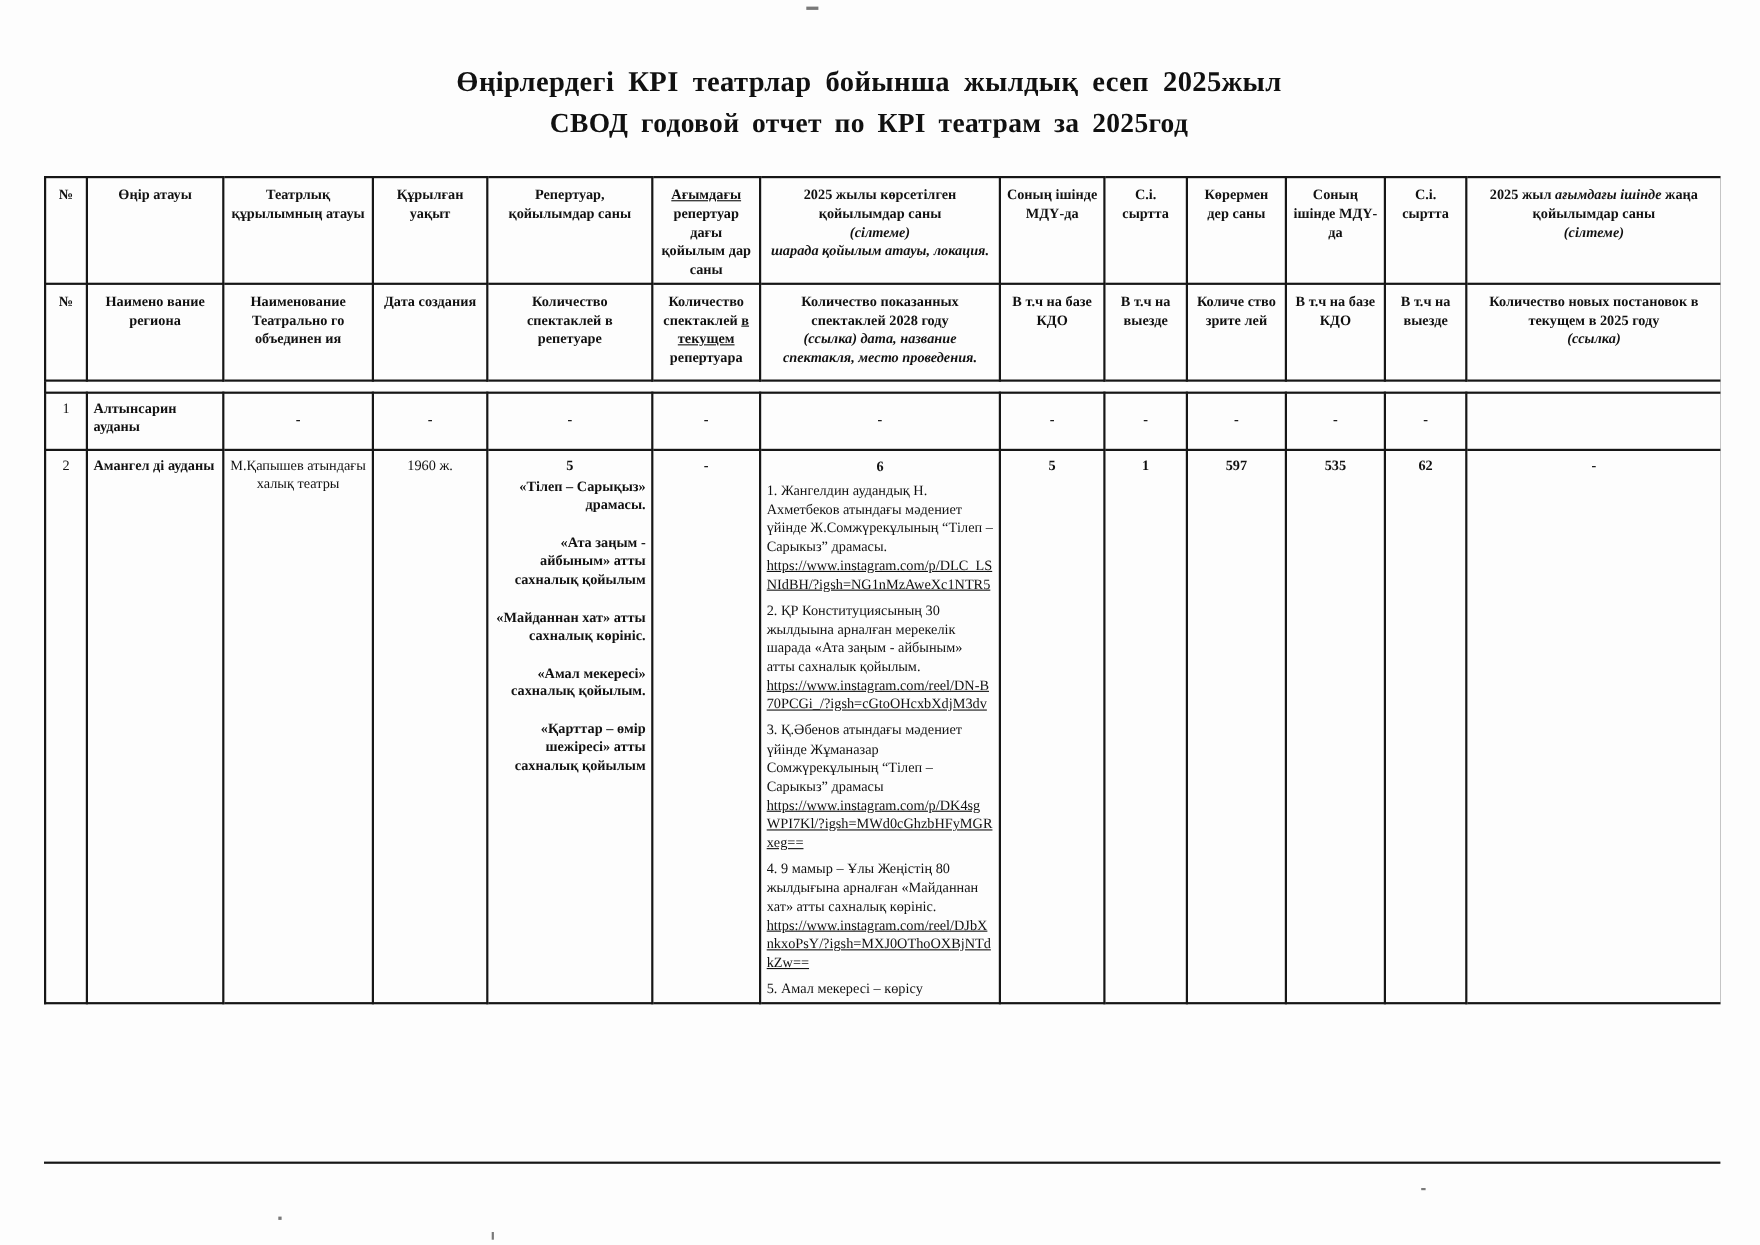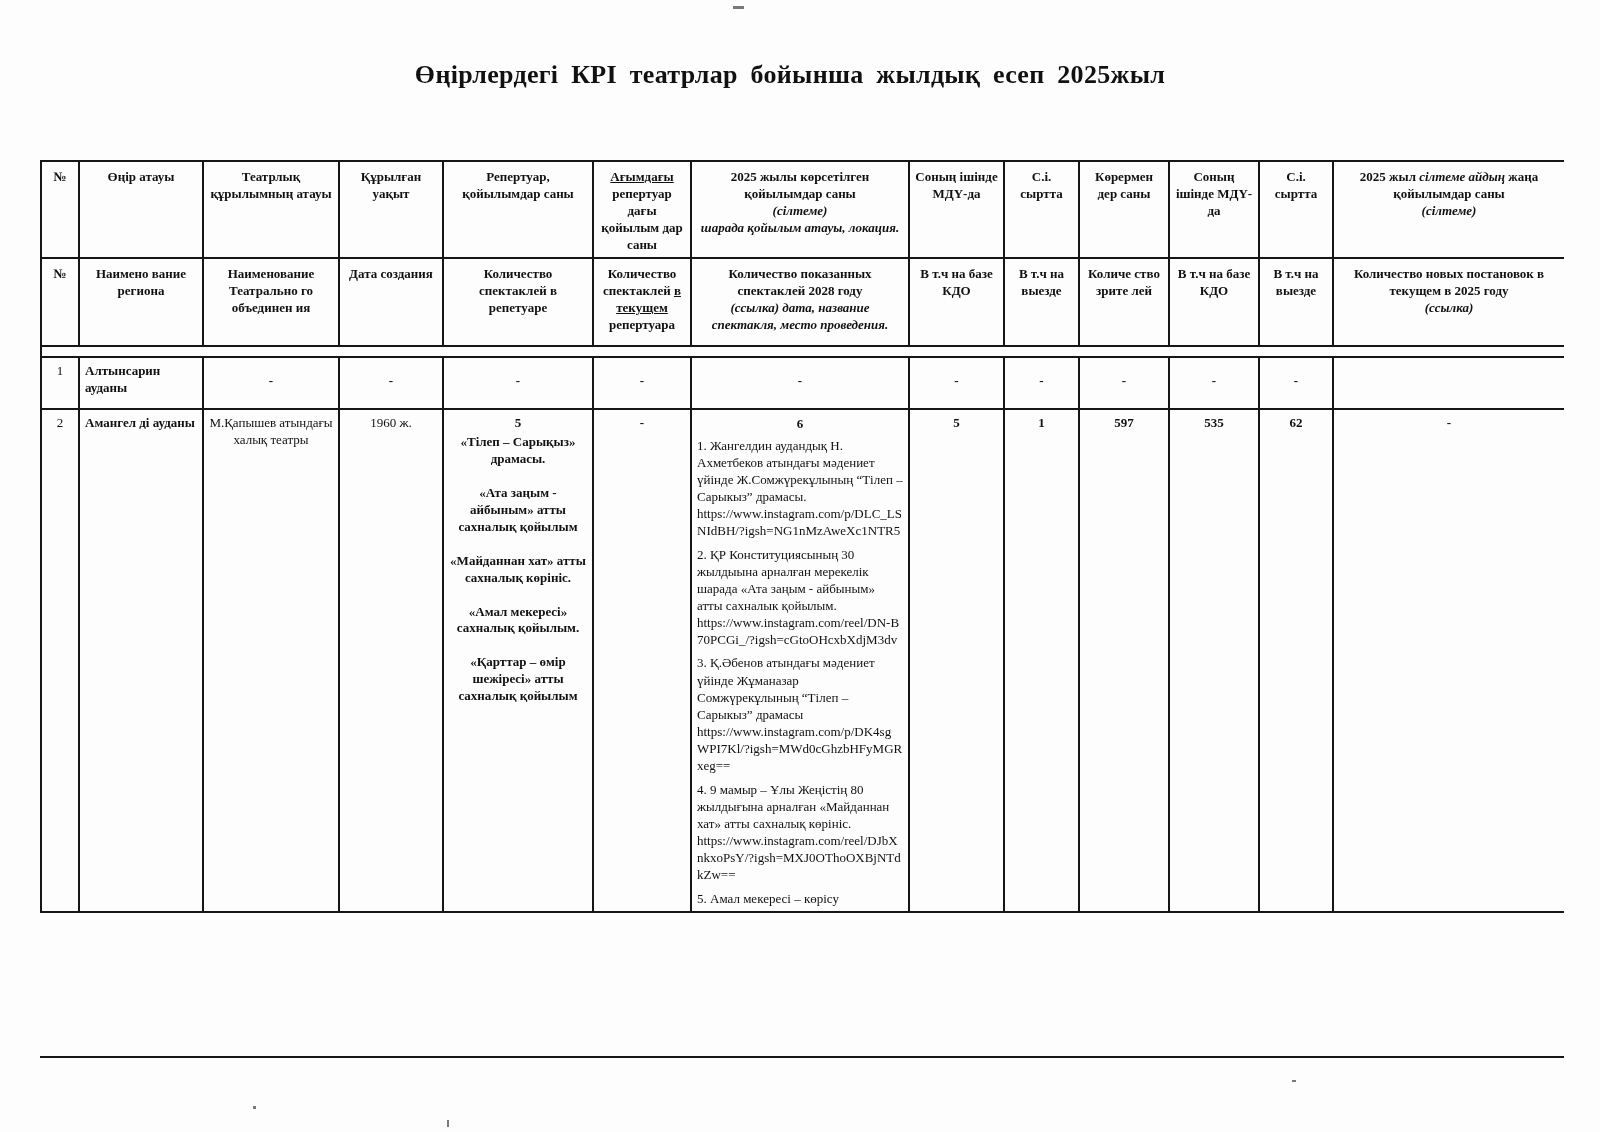--- a/index.html
+++ b/index.html
@@ -30,32 +30,33 @@
   tr.hkk{height:84px;}
   tr.hru{height:88px;}
   tr.gap td{height:9px;padding:0;}
   tr.r1{height:52px;}
   .c{text-align:center;}
   .b{font-weight:bold;}
   .i{font-style:italic;}
   .u{text-decoration:underline;}
   .dash{text-align:center;font-weight:bold;padding-top:15px;}
   .dash2{text-align:center;font-weight:bold;}
-  .rep-item{font-weight:bold;text-align:center;margin-top:17px;}
+  .rep-item{font-weight:bold;text-align:right;margin-top:17px;}
   .num-top{text-align:center;font-weight:bold;}
   .show{margin-top:6px;text-align:left;}
-  .show .link{display:block;word-break:break-all;}
+  .show .link{display:block;text-decoration:underline;word-break:break-all;}
   .cell7{line-height:1.32;}
   .artifact{position:absolute;background:#333;opacity:.65;}
 </style>
 </head>
 <body>
 
 <div class="title">
   <div class="t1">Өңірлердегі КРІ театрлар бойынша жылдық есеп 2025жыл</div>
+  <div class="t2">СВОД годовой отчет по КРІ театрам за 2025год</div>
 </div>
 
 <div class="table-wrap">
 <table>
   <colgroup>
     <col style="width:38px">
         <col style="width:124px">
         <col style="width:136px">
     <col style="width:104px">
         <col style="width:150px">
@@ -85,21 +86,21 @@
       <div class="i">(сілтеме)</div>
       <div class="i">шарада қойылым атауы, локация.</div>
     </td>
     <td>Соның ішінде МДҮ-да</td>
     <td>С.і. сыртта</td>
     <td>Көрермен дер саны</td>
     <td>Соның ішінде МДҮ-да</td>
     <td>С.і. сыртта</td>
     <td>
       <span>2025 жыл</span>
-      <span class="i">сілтеме айдың</span>
+      <span class="i">ағымдағы ішінде</span>
       <span>жаңа қойылымдар саны</span>
       <div class="i">(сілтеме)</div>
     </td>
   </tr>
 
   <tr class="hrow hru">
     <td>№</td>
     <td>Наимено вание региона</td>
     <td>Наименование Театрально го объединен ия</td>
     <td>Дата создания</td>

